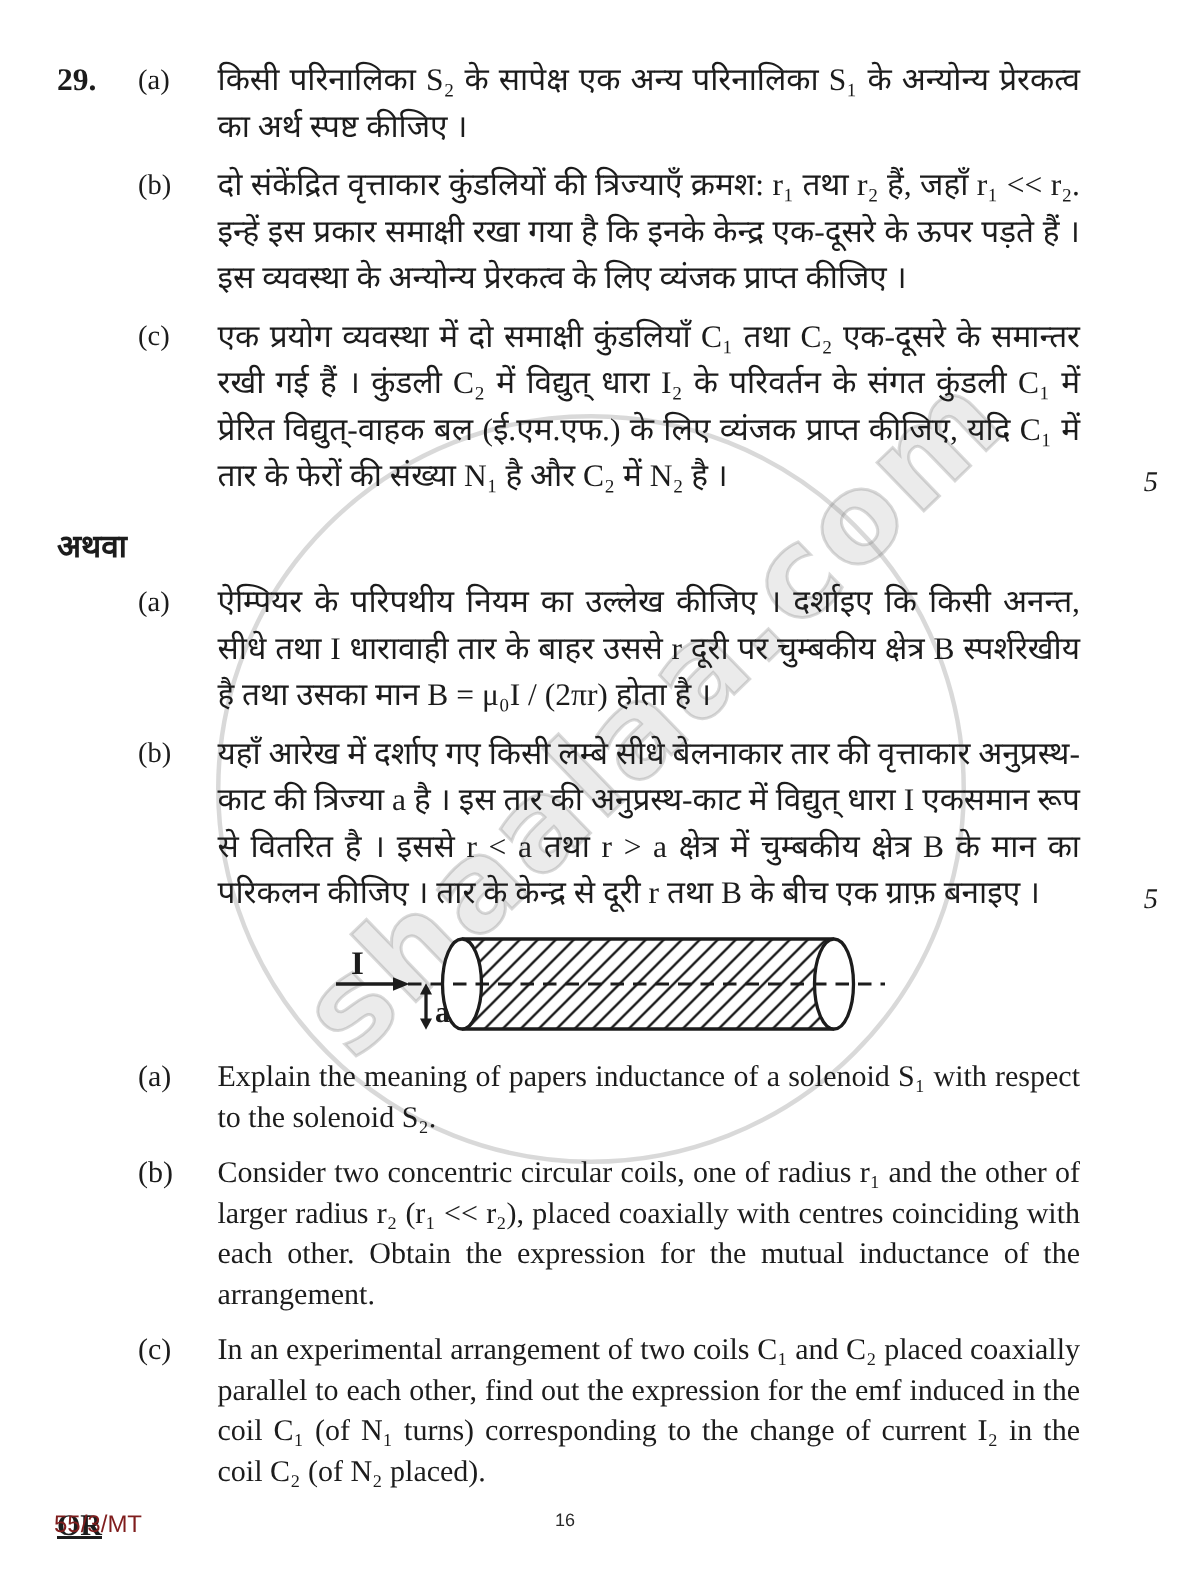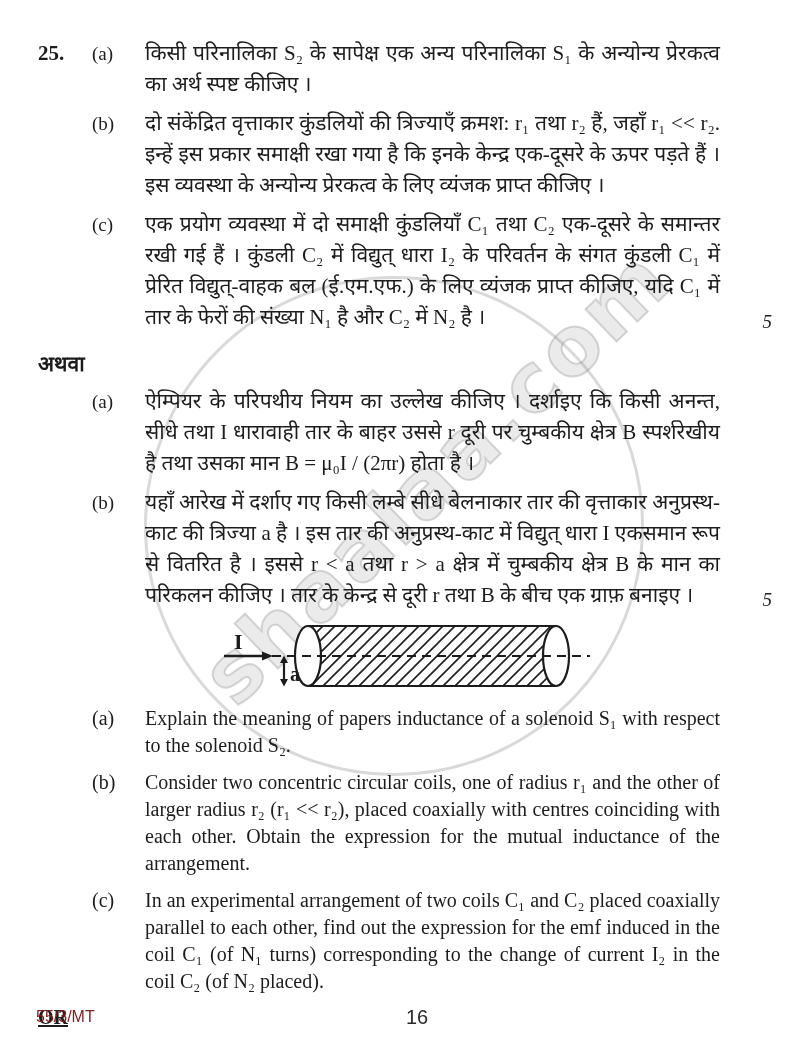--- a/index.html
+++ b/index.html
@@ -57,41 +57,41 @@
   .fig-label{font-family:"Liberation Serif","DejaVu Serif",serif;font-weight:bold;}
   
   .paper-code{
     position:absolute;left:36px;top:1008px;
     font-family:"Liberation Sans","DejaVu Sans",sans-serif;
     font-size:16px;color:#7f1d1d;
   }
   .page-num{
     position:absolute;left:370px;top:1006px;
     font-family:"Liberation Sans","DejaVu Sans",sans-serif;
-    font-size:20px;color:#2a2a2a;margin-left:36px;
+    font-size:12px;color:#2a2a2a;
   }
   .visit-note{
     position:absolute;left:15px;top:1019px;
     font-family:"Liberation Sans","DejaVu Sans",sans-serif;
     font-size:21px;color:#303030;
     white-space:nowrap;
   }
 </style>
 </head>
 <body>
 
 <div class="page">
 
   <div class="wm-circle"></div>
   <div class="wm-text">shaalaa.com</div>
 
   <div class="content">
 
     <div class="qrow">
-      <div class="qnum">25.</div>
+      <div class="qnum">29.</div>
       <div class="parts">
         <div class="part">
           <div class="plabel">(a)</div>
           <div class="ptext hi">किसी परिनालिका S₂ के सापेक्ष एक अन्य परिनालिका S₁ के अन्योन्य प्रेरकत्व का अर्थ स्पष्ट कीजिए ।</div>
         </div>
         <div class="part">
           <div class="plabel">(b)</div>
           <div class="ptext hi">दो संकेंद्रित वृत्ताकार कुंडलियों की त्रिज्याएँ क्रमश: r₁ तथा r₂ हैं, जहाँ r₁ &lt;&lt; r₂. इन्हें इस प्रकार समाक्षी रखा गया है कि इनके केन्द्र एक-दूसरे के ऊपर पड़ते हैं । इस व्यवस्था के अन्योन्य प्रेरकत्व के लिए व्यंजक प्राप्त कीजिए ।</div>
         </div>
         <div class="part">

